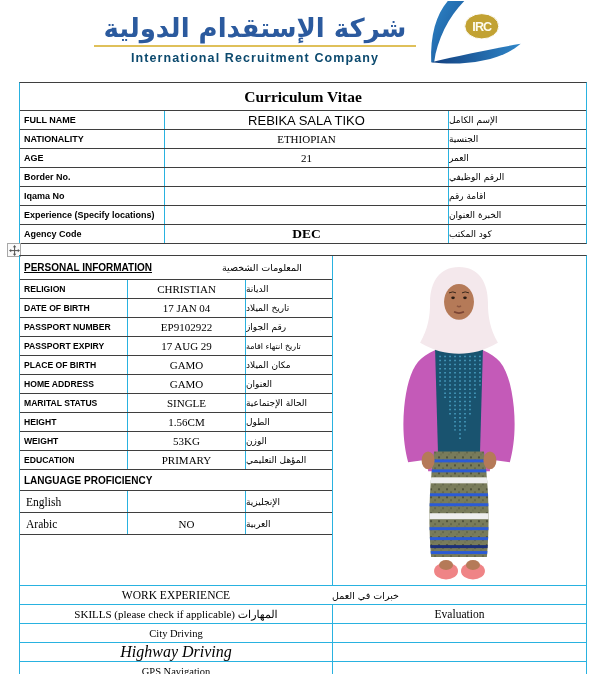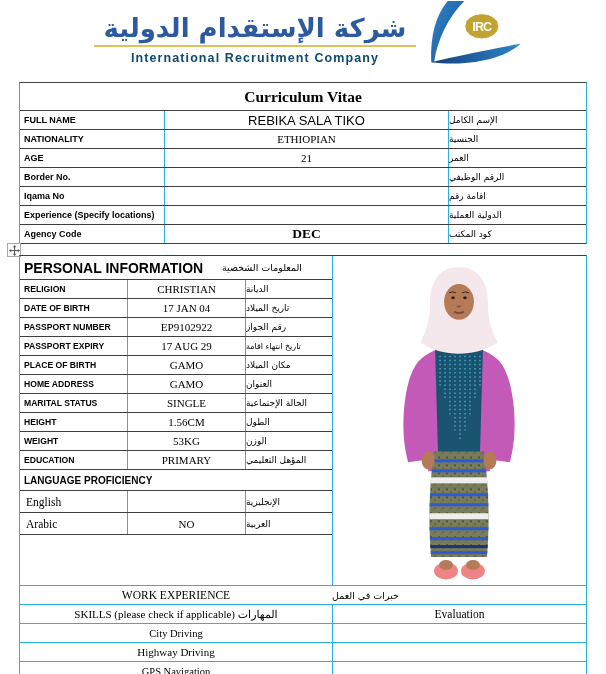--- a/index.html
+++ b/index.html
@@ -58,21 +58,21 @@
     position: absolute; left: 19px; top: 255px; width: 568px; height: 330px;
     border-top: 1px solid #3f3f3f;
     border-left: 1px solid #29b2e0; border-right: 1px solid #29b2e0;
     display: flex;
   }
   .t2-left { width: 312px; display: flex; flex-direction: column; }
   .t2-photo { flex: 1; border-left: 1px solid #29b2e0; position: relative; }
   .t2-head {
     height: 23px; display: grid; grid-template-columns: 1fr 110px; align-items: center;
   }
-  .t2-head .en { font-weight: bold; font-size: 14px; padding-left: 4px; }
+  .t2-head .en { font-weight: bold; font-size: 10px; padding-left: 4px; text-decoration: underline; }
   .t2 .row { display: grid; grid-template-columns: 107px 119px 1fr; height: 19px;
              border-top: 1px solid #3f3f3f; }
   .t2 .row .lbl { font-size: 8.6px; }
   .lang-head { height: 21px; border-top: 1px solid #3f3f3f; display: flex; align-items: center;
                font-weight: bold; font-size: 10px; padding-left: 4px; }
   .t2 .lrow { height: 22px; }
   .t2 .lrow .lname { font-family: "Liberation Serif", serif; font-weight: normal;
                      font-size: 11.5px; padding-left: 6px; }
   .t2-filler { flex: 1; border-top: 1px solid #3f3f3f; }
 
@@ -156,21 +156,21 @@
     <div class="cell arlbl">الرقم الوظيفي</div>
   </div>
   <div class="row">
     <div class="cell lbl">Iqama No</div>
     <div class="cell val"></div>
     <div class="cell arlbl">اقامة رقم</div>
   </div>
   <div class="row">
     <div class="cell lbl">Experience (Specify locations)</div>
     <div class="cell val"></div>
-    <div class="cell arlbl">الدولية العملية</div>
+    <div class="cell arlbl">الخبرة العنوان</div>
   </div>
   <div class="row">
     <div class="cell lbl">Agency Code</div>
     <div class="cell val big">DEC</div>
     <div class="cell arlbl">كود المكتب</div>
   </div>
 </div>
 
 <div class="move-handle">
   <svg viewBox="0 0 13 13" width="11" height="11">
@@ -338,20 +338,20 @@
   </div>
   <div class="srow">
     <div class="c1">SKILLS (please check if applicable) المهارات</div>
     <div class="c2">Evaluation</div>
   </div>
   <div class="srow">
     <div class="c1" style="font-size:10.5px;">City Driving</div>
     <div class="c2"></div>
   </div>
   <div class="srow">
-    <div class="c1" style="font-size:11px;">Highway Driving</div>
+    <div class="c1" style="font-size:16px;font-style:italic;">Highway Driving</div>
     <div class="c2"></div>
   </div>
   <div class="srow">
     <div class="c1" style="font-size:10.5px;">GPS Navigation</div>
     <div class="c2"></div>
   </div>
 </div>
 
 </body></html>

